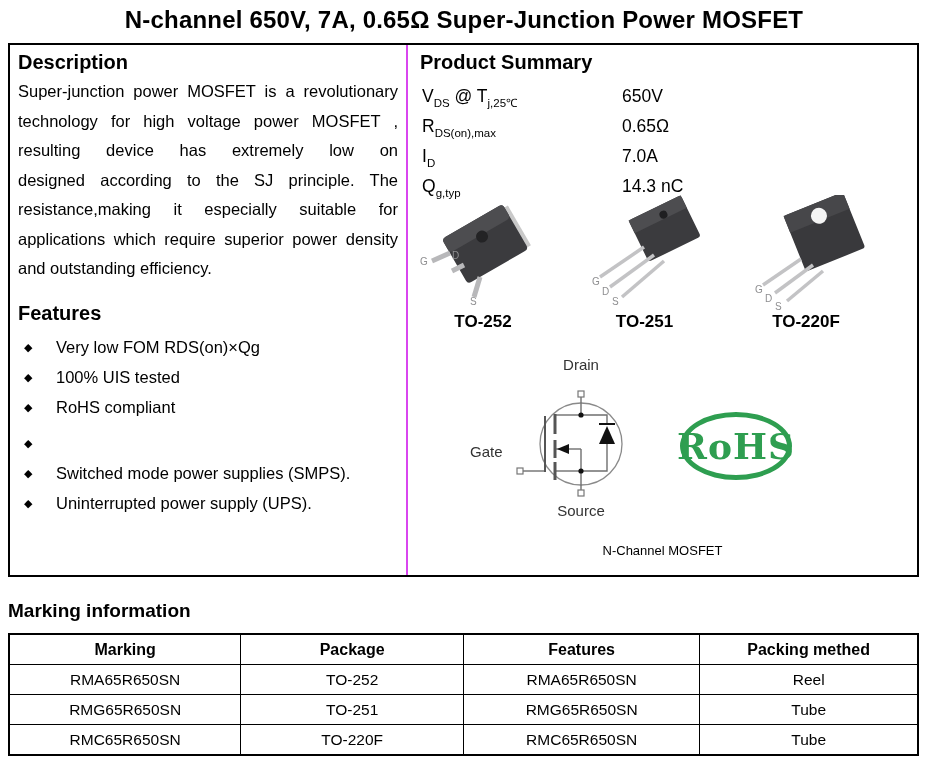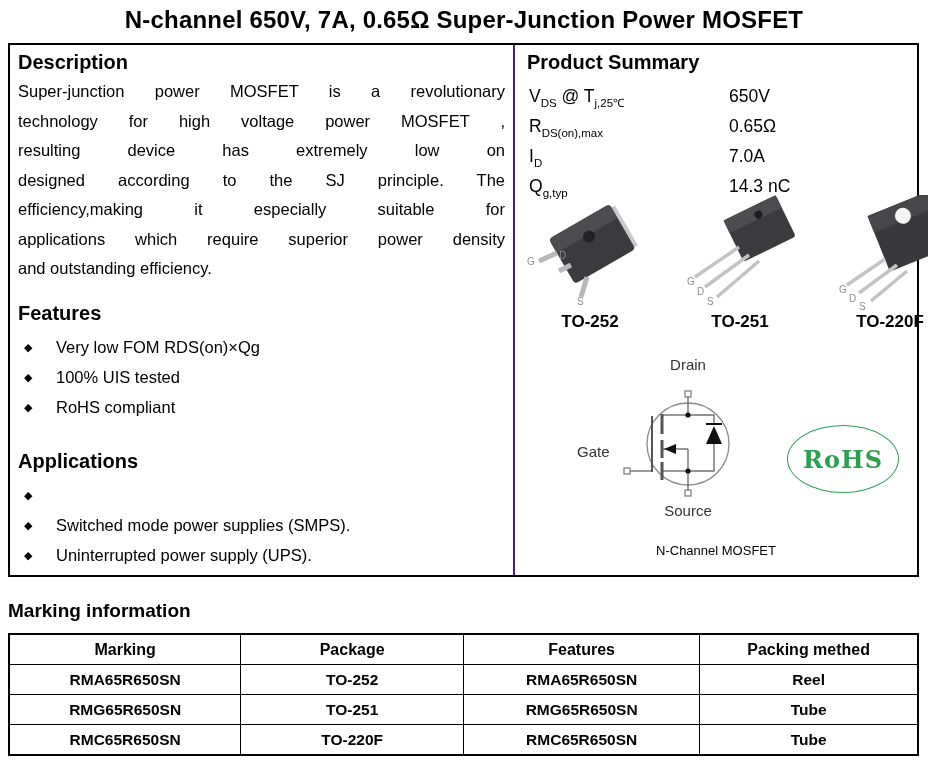--- a/index.html
+++ b/index.html
@@ -4,21 +4,21 @@
 <style>
   html,body{margin:0;padding:0;background:#fff;}
   body{width:928px;height:761px;font-family:"Liberation Sans",sans-serif;color:#000;-webkit-font-smoothing:antialiased;}
   .page{position:relative;width:928px;height:761px;overflow:hidden;}
 
   .title{position:absolute;top:6px;left:0;width:100%;text-align:center;
          font-size:24px;font-weight:bold;letter-spacing:0.2px;}
 
   .main-box{position:absolute;left:8px;top:43px;width:911px;height:534px;
             border:2px solid #000;box-sizing:border-box;display:flex;}
-  .col-left{width:505px;box-sizing:border-box;border-right:2px solid #4c1d95;
+  .col-left{width:398px;box-sizing:border-box;border-right:2px solid #d946ef;
             padding:2px 8px 0 8px;}
   .col-right{position:relative;flex:1;}
 
   h2{font-size:20px;font-weight:bold;margin:0;line-height:26px;}
   .h-desc{margin-top:2px;}
   .para{margin-top:2px;}
   .desc-line{font-size:16.5px;line-height:29.5px;text-align:justify;text-align-last:justify;}
   .desc-line.last{text-align-last:left;}
 
   .h-feat{margin-top:16px;}
@@ -35,33 +35,33 @@
 
   .packages-row{position:absolute;top:150px;left:0;right:0;height:142px;
                 display:flex;justify-content:space-between;padding-right:36px;}
   .pkg{width:150px;text-align:center;}
   .pkg svg{width:150px;height:115px;display:block;}
   .pkg-caption{font-weight:bold;font-size:17px;margin-top:2px;}
 
   .symbol-svg{position:absolute;left:60px;top:305px;}
   .sym-label{font-size:15px;fill:#333;font-family:"Liberation Sans",sans-serif;}
 
-  .rohs{position:absolute;left:272px;top:380px;width:112px;height:68px;
-        border:1px solid #4d7c0f;border-radius:50%;box-sizing:border-box;
+  .rohs{position:absolute;left:272px;top:367px;width:112px;height:68px;
+        border:5px solid #4d7c0f;border-radius:50%;box-sizing:border-box;
         display:flex;align-items:center;justify-content:center;
-        font-family:"DejaVu Serif",serif;font-weight:bold;font-size:24px;
+        font-family:"DejaVu Serif",serif;font-weight:bold;font-size:36px;
         color:#2e9e50;letter-spacing:1px;}
 
   .symbol-caption{position:absolute;left:0;right:0;top:498px;text-align:center;font-size:13px;}
 
   .marking-heading{position:absolute;left:8px;top:600px;font-size:19px;font-weight:bold;}
   .marking-table{position:absolute;left:8px;top:633px;width:911px;
                  border-collapse:collapse;table-layout:fixed;}
   .marking-table th,.marking-table td{border:1.5px solid #000;text-align:center;
-                 height:29px;padding:0;font-weight:bold;}
+                 height:29px;padding:0;}
   .marking-table{border:2px solid #000;}
   .marking-table th{font-size:16px;font-weight:bold;}
   .marking-table td{font-size:15.5px;}
 
   .pin-label{font-size:10px;fill:#8e8e90;font-family:"Liberation Sans",sans-serif;}
 </style>
 </head>
 <body>
 
 <div class="page">
@@ -70,42 +70,41 @@
 
   <div class="main-box">
 
     <div class="col-left">
       <h2 class="h-desc">Description</h2>
       <div class="para">
           <div class="desc-line">Super-junction power MOSFET is a revolutionary</div>
           <div class="desc-line">technology for high voltage power MOSFET ,</div>
           <div class="desc-line">resulting device has extremely low on</div>
           <div class="desc-line">designed according to the SJ principle. The</div>
-          <div class="desc-line">efficiency,making it especially suitable for</div>
+          <div class="desc-line">resistance,making it especially suitable for</div>
           <div class="desc-line">applications which require superior power density</div>
           <div class="desc-line last">and outstanding efficiency.</div>
         </div>
 
       <h2 class="h-feat">Features</h2>
       <ul class="bullets">
           <li>
             <span class="bullet-glyph">◆</span>
             <span>Very low FOM RDS(on)×Qg</span>
           </li>
           <li>
             <span class="bullet-glyph">◆</span>
             <span>100% UIS tested</span>
           </li>
           <li>
             <span class="bullet-glyph">◆</span>
             <span>RoHS compliant</span>
           </li>
         </ul>
 
-      <h2 class="h-app">Applications</h2>
       <ul class="bullets">
           <li>
             <span class="bullet-glyph">◆</span>
           </li>
           <li>
             <span class="bullet-glyph">◆</span>
             <span>Switched mode power supplies (SMPS).</span>
           </li>
           <li>
             <span class="bullet-glyph">◆</span>

